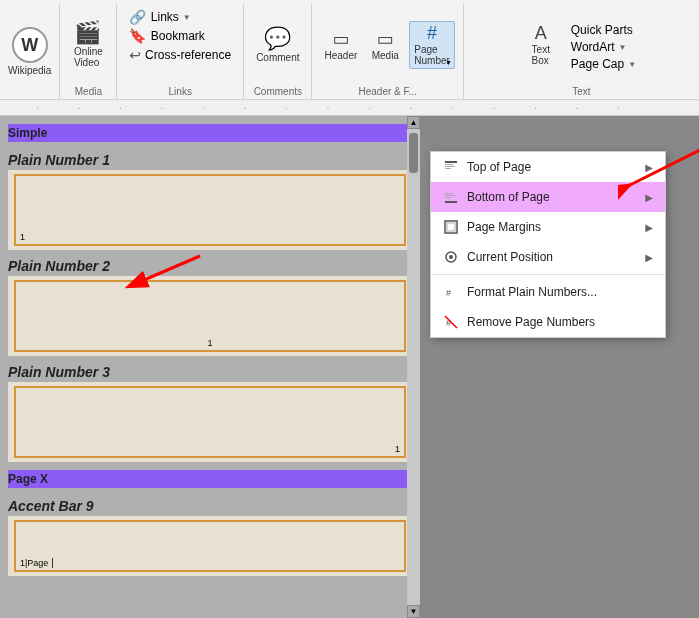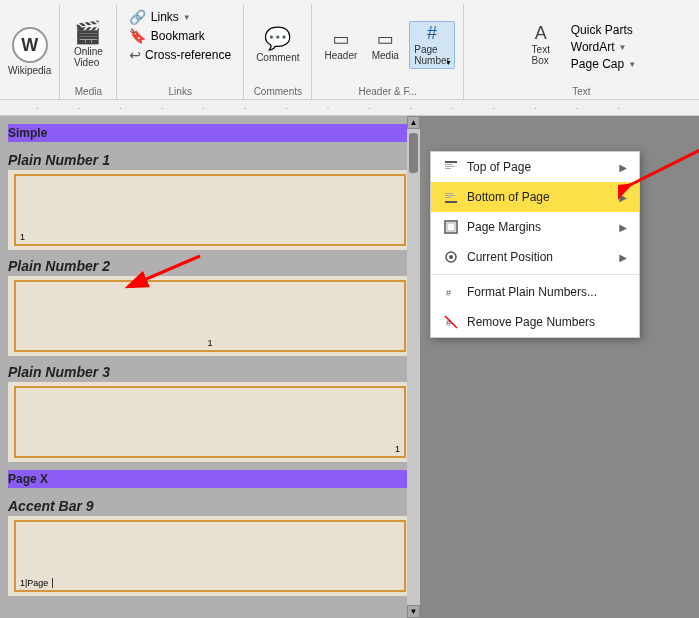--- a/index.html
+++ b/index.html
@@ -188,33 +188,33 @@
     }
 
     
     .context-menu {
       position: absolute;
       top: -8px;
       left: -200px;
       background: white;
       border: 1px solid #ccc;
       box-shadow: 2px 2px 8px rgba(0,0,0,0.3);
-      width: 210px;
+      width: 236px;
       z-index: 100;
     }
 
     .menu-item {
       display: flex;
       align-items: center;
       padding: 7px 12px;
       cursor: pointer;
       position: relative;
       gap: 8px;
     }
-    .menu-item.highlighted { background: #fde047; }
+    .menu-item.highlighted { background: #f0abfc; }
 
     .menu-item-icon {
       width: 16px;
       height: 16px;
       flex-shrink: 0;
       display: flex;
       align-items: center;
       justify-content: center;
       color: #555;
     }
@@ -363,21 +363,21 @@
         <div style="border:2px solid #d4943a; height:100%; position:relative;">
           <div style="position:absolute; bottom:2px; right:4px; font-size:9px;">1</div>
         </div>
       </div>
     </div>
 
     <div class="section-label">Page X</div>
 
     <div>
       <div class="preview-item-label">Accent Bar 9</div>
-      <div class="preview-block" style="height:80px; position:relative;">
+      <div class="preview-block" style="height:60px; position:relative;">
         <div style="border:2px solid #d4943a; height:100%; position:relative;">
           <div style="position:absolute; bottom:2px; left:4px; font-size:9px; border-right:1px solid #333; padding-right:4px;">1|Page</div>
         </div>
       </div>
     </div>
 
     <div style="position:absolute; right:0; top:0; bottom:0; width:13px; background:#c8c8c8; display:flex; flex-direction:column; align-items:center;">
       <div style="width:13px; height:13px; background:#aaa; display:flex; align-items:center; justify-content:center; font-size:8px; cursor:pointer; border:1px solid #888;">▲</div>
       <div style="width:9px; height:40px; background:#808080; border-radius:3px; margin-top:4px;"></div>
       <div style="position:absolute; bottom:0; width:13px; height:13px; background:#aaa; display:flex; align-items:center; justify-content:center; font-size:8px; cursor:pointer; border:1px solid #888;">▼</div>

